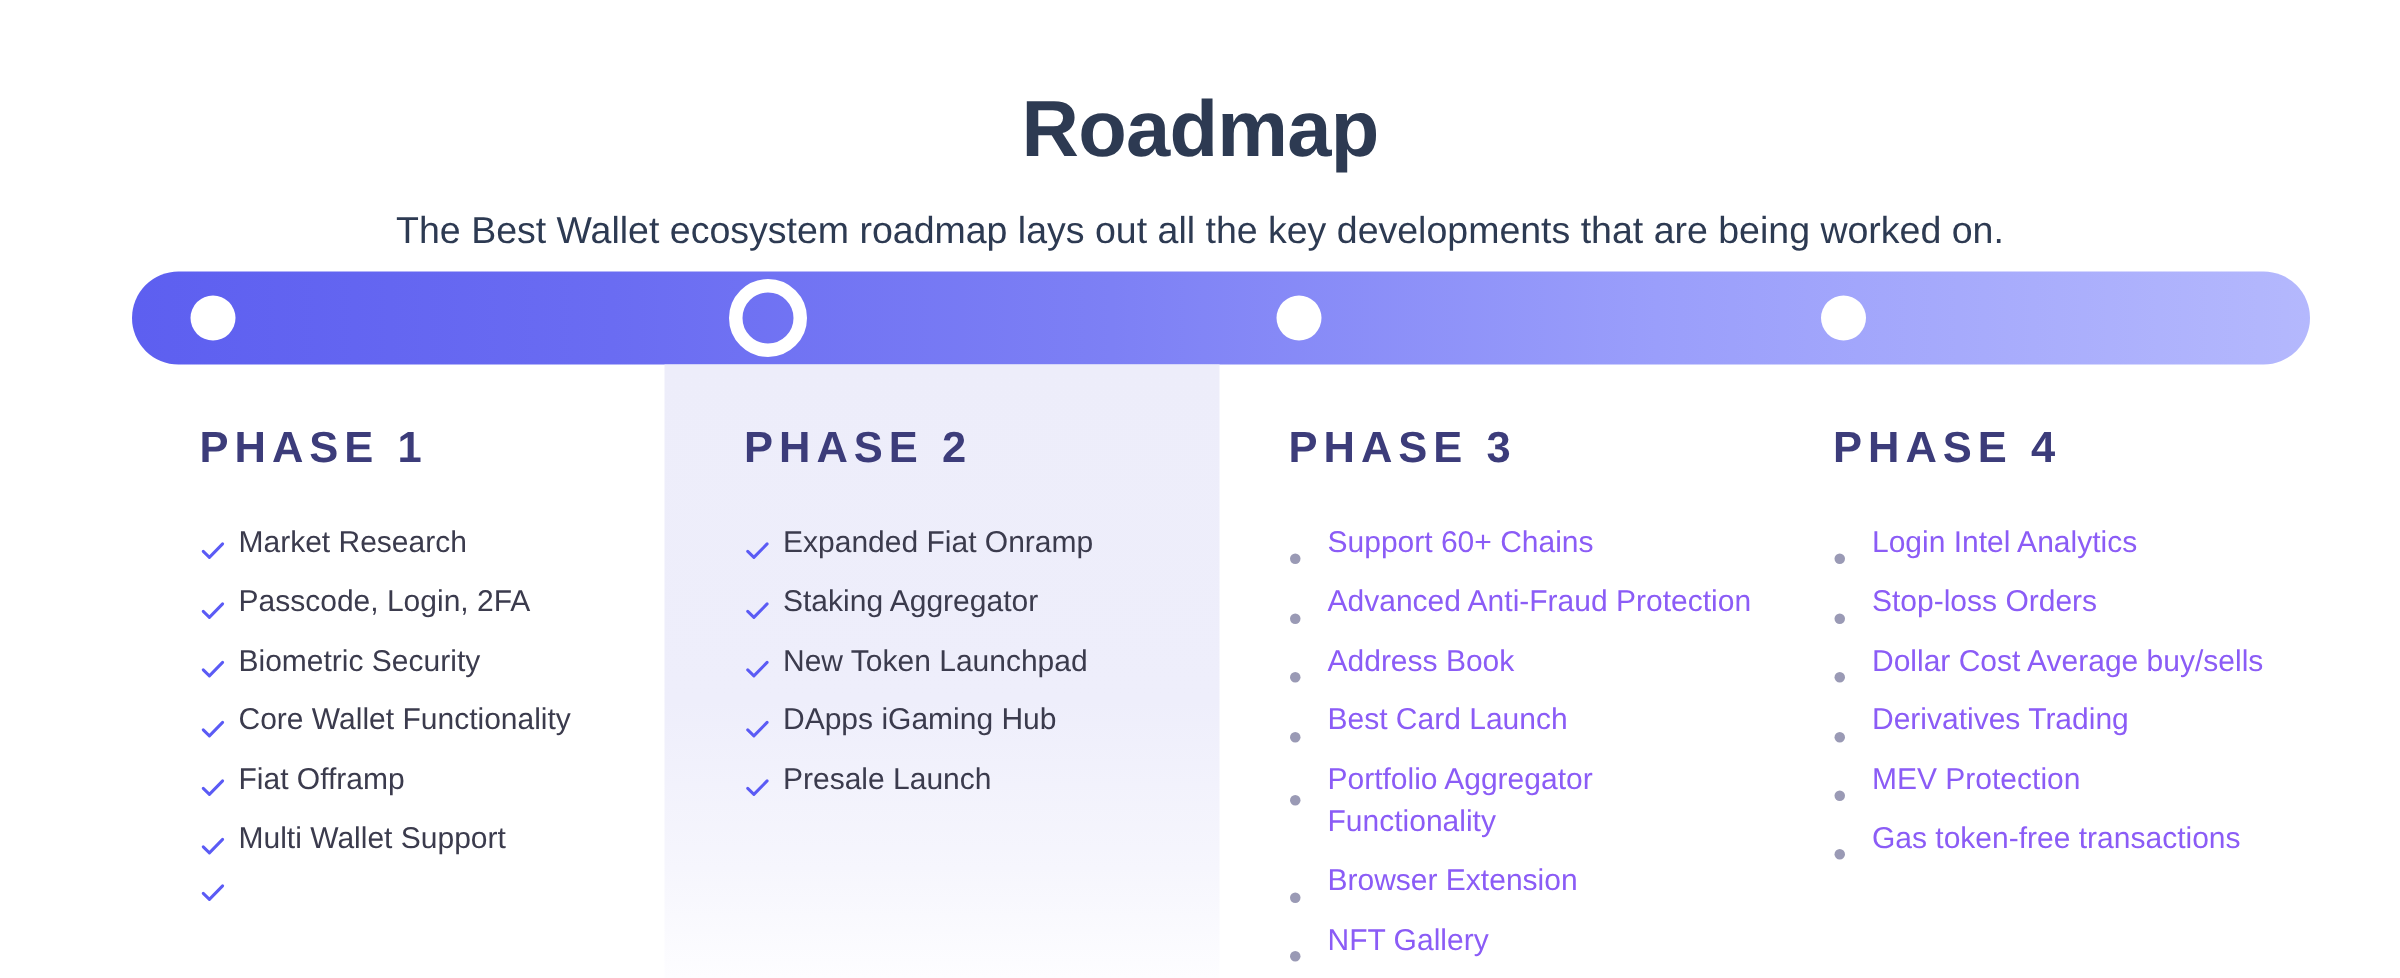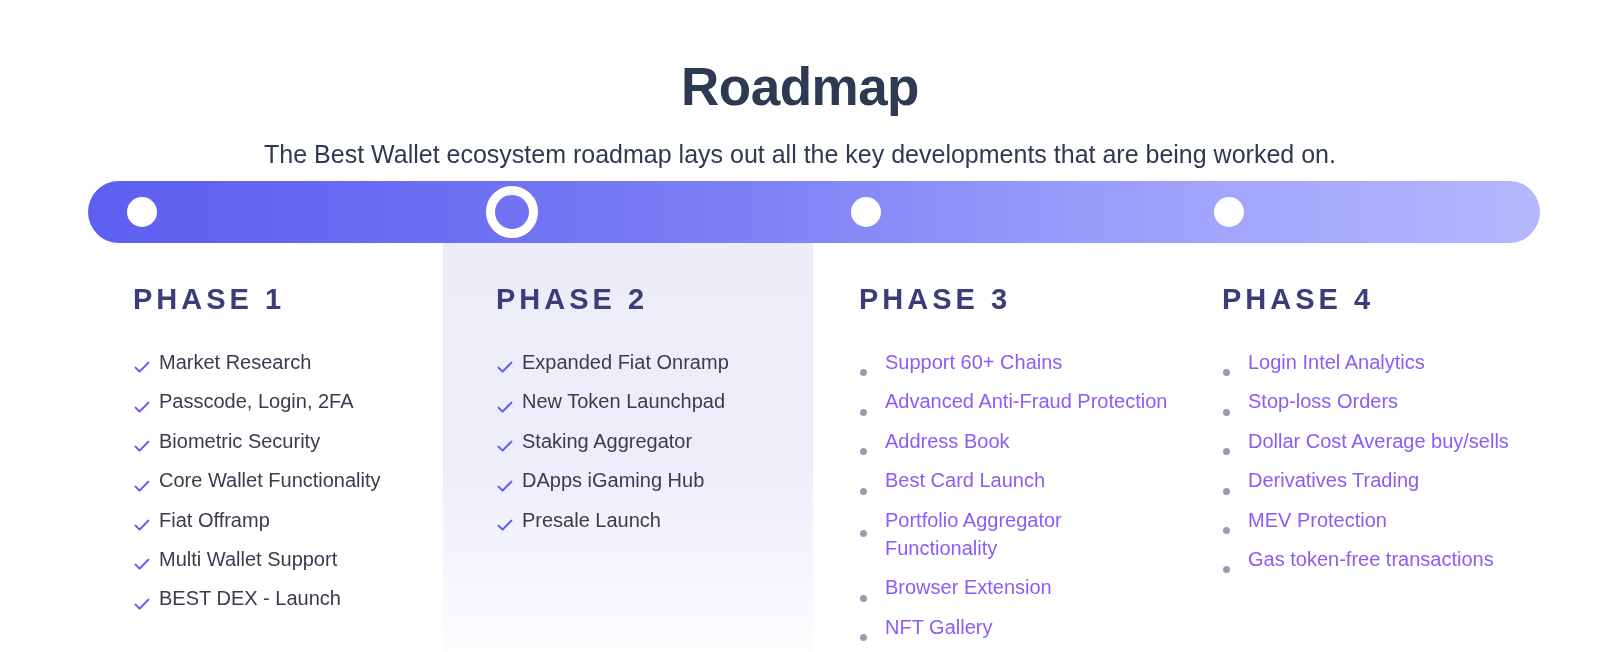--- a/index.html
+++ b/index.html
@@ -247,50 +247,49 @@
               </svg>
             </span>
             <span class="item-label">Multi Wallet Support</span>
           </li>
           <li class="phase-item done">
             <span class="item-icon check-icon">
               <svg width="18" height="18" viewBox="0 0 18 18" fill="none">
                 <path d="M2.5 9.6 L6.6 13.6 L15.4 4.6" stroke="#5b5bf5" stroke-width="2" stroke-linecap="round" stroke-linejoin="round"></path>
               </svg>
             </span>
-            <span class="item-label">BEST DEX - Launch</span>
           </li>
         </ul>
       </div>
       <div class="phase-col">
         <div class="phase-heading">PHASE 2</div>
         <ul class="phase-list">
           <li class="phase-item done">
             <span class="item-icon check-icon">
               <svg width="18" height="18" viewBox="0 0 18 18" fill="none">
                 <path d="M2.5 9.6 L6.6 13.6 L15.4 4.6" stroke="#5b5bf5" stroke-width="2" stroke-linecap="round" stroke-linejoin="round"></path>
               </svg>
             </span>
             <span class="item-label">Expanded Fiat Onramp</span>
           </li>
           <li class="phase-item done">
             <span class="item-icon check-icon">
               <svg width="18" height="18" viewBox="0 0 18 18" fill="none">
                 <path d="M2.5 9.6 L6.6 13.6 L15.4 4.6" stroke="#5b5bf5" stroke-width="2" stroke-linecap="round" stroke-linejoin="round"></path>
               </svg>
             </span>
+            <span class="item-label">Staking Aggregator</span>
+          </li>
+          <li class="phase-item done">
+            <span class="item-icon check-icon">
+              <svg width="18" height="18" viewBox="0 0 18 18" fill="none">
+                <path d="M2.5 9.6 L6.6 13.6 L15.4 4.6" stroke="#5b5bf5" stroke-width="2" stroke-linecap="round" stroke-linejoin="round"></path>
+              </svg>
+            </span>
             <span class="item-label">New Token Launchpad</span>
-          </li>
-          <li class="phase-item done">
-            <span class="item-icon check-icon">
-              <svg width="18" height="18" viewBox="0 0 18 18" fill="none">
-                <path d="M2.5 9.6 L6.6 13.6 L15.4 4.6" stroke="#5b5bf5" stroke-width="2" stroke-linecap="round" stroke-linejoin="round"></path>
-              </svg>
-            </span>
-            <span class="item-label">Staking Aggregator</span>
           </li>
           <li class="phase-item done">
             <span class="item-icon check-icon">
               <svg width="18" height="18" viewBox="0 0 18 18" fill="none">
                 <path d="M2.5 9.6 L6.6 13.6 L15.4 4.6" stroke="#5b5bf5" stroke-width="2" stroke-linecap="round" stroke-linejoin="round"></path>
               </svg>
             </span>
             <span class="item-label">DApps iGaming Hub</span>
           </li>
           <li class="phase-item done">

